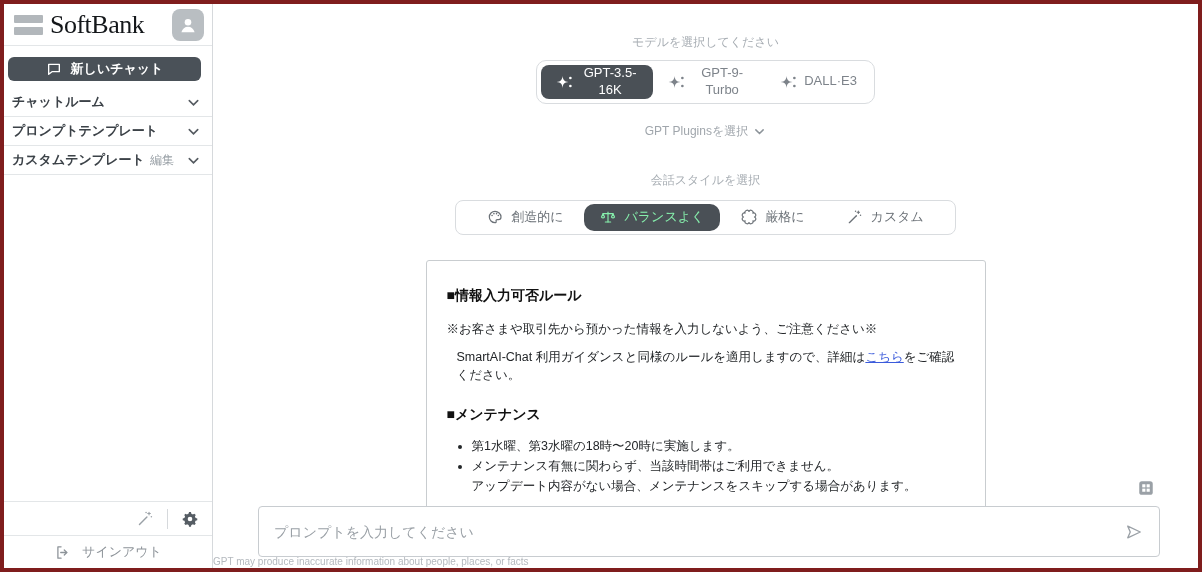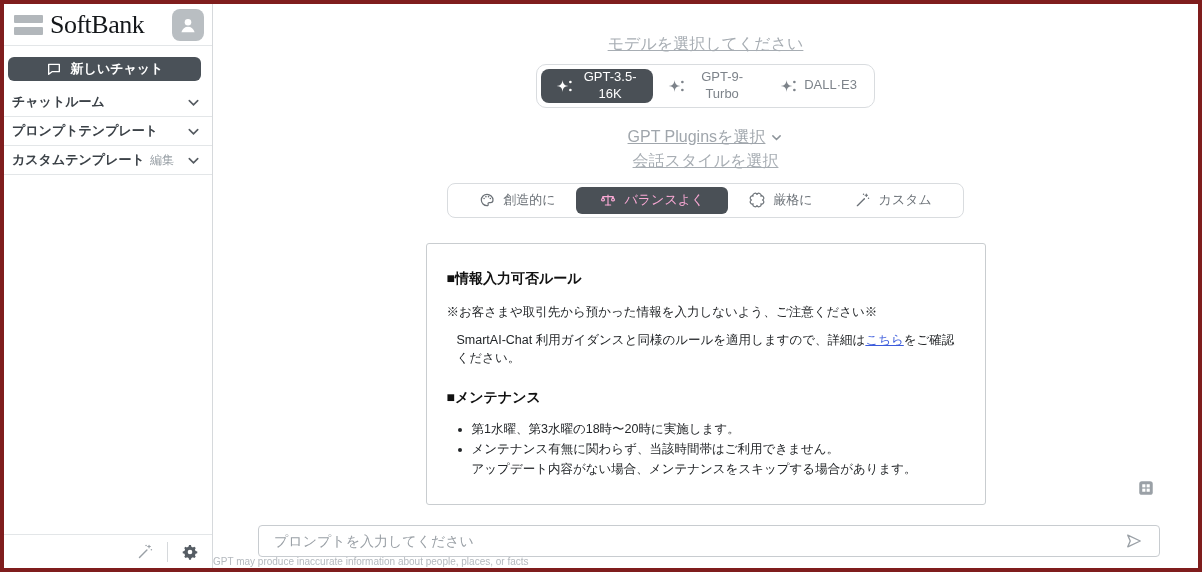--- a/index.html
+++ b/index.html
@@ -27,49 +27,49 @@
   .sb-spacer { flex:1; }
   .sb-tools { height:34px; border-top:1px solid #e3e6e8; display:flex; align-items:center; justify-content:flex-end; padding:0 13px; gap:13px; flex:0 0 auto; }
   .tool-btn { background:none; border:none; cursor:pointer; color:#9aa0a6; display:flex; }
   .tool-btn.dark { color:#565d64; }
   .vdiv { width:1px; height:20px; background:#d6d9dc; }
   .sb-signout { height:33px; border-top:1px solid #e3e6e8; display:flex; align-items:center; justify-content:center; gap:11px;
     font-size:13px; color:#8d9399; background:#fff; border-left:none; border-right:none; border-bottom:none; cursor:pointer; width:100%; }
 
   
   .main { flex:1; position:relative; display:flex; flex-direction:column; align-items:center; }
-  .hint { font-size:16px; color:#a7adb3;text-decoration:underline; }
+  .hint { font-size:12px; color:#a7adb3; }
   .model-hint { margin-top:30px; }
   .model-group { margin-top:9px; border:1px solid #d9dcdf; border-radius:10px; padding:4px; display:flex; background:#fff; }
   .model-btn { display:flex; align-items:center; gap:7px; padding:0 13px; border:none; background:transparent;
     color:#7d838a; font-size:13px; border-radius:8px; cursor:pointer; }
   .model-btn .m-label { width:60px; text-align:center; line-height:1.3; }
   .model-btn .m-label.nowrap { width:auto; white-space:nowrap; }
   .model-btn.selected { background:#4a5056; color:#fff; }
   .plugins-row { margin-top:19px; display:flex; align-items:center; gap:5px; background:none; border:none; cursor:pointer; }
   .plugins-row .hint { color:#a0a6ac; }
-  .style-hint { margin-top:3px; }
+  .style-hint { margin-top:32px; }
   .style-group { margin-top:11px; border:1px solid #d9dcdf; border-radius:8px; padding:3px 10px; display:flex; align-items:center; background:#fff; }
   .style-btn { height:27px; display:flex; align-items:center; gap:8px; padding:0 21px; border:none; background:transparent;
     border-radius:6px; font-size:13px; color:#6b7177; cursor:pointer; }
-  .style-btn.selected { background:#4a5056; color:#f9a8d4; padding:0 24px; }
+  .style-btn.selected { background:#4a5056; color:#86efac; padding:0 16px;border-radius:10px; }
 
   .notice { margin-top:25px; width:560px; border:1px solid #c9cdd0; border-radius:3px; padding:24px 20px 26px; background:#fff;
     font-size:12.5px; color:#232629; line-height:1.45; }
   .notice h3 { font-size:14px; font-weight:bold; color:#111; }
   .notice .rule1 { margin-top:15px; }
   .notice .rule2 { margin-top:10px; padding-left:10px; }
   .notice a { color:#3b5bdb; text-decoration:underline; }
   .notice .mt-head { margin-top:20px; }
   .notice ul { margin-top:12px; padding-left:25px; }
   .notice li { margin-bottom:2px; }
   .notice .note { margin-left:25px; }
 
   .grid-btn { position:absolute; right:43px; bottom:71px; background:none; border:none; color:#9aa0a6; cursor:pointer; }
-  .prompt-row { position:absolute; left:45px; right:38px; bottom:11px; height:32px; border:1px solid #c8ccd0; border-radius:4px;
+  .prompt-row { position:absolute; left:45px; right:38px; bottom:11px; height:51px; border:1px solid #c8ccd0; border-radius:4px;
     display:flex; align-items:center; padding:0 15px; background:#fff;gap:32px; }
   .prompt-row input { flex:1; border:none; outline:none; font-size:14px; color:#333; background:transparent; }
   .prompt-row input::placeholder { color:#9aa0a6; }
   .send-btn { background:none; border:none; color:#9aa0a6; cursor:pointer; display:flex; }
   .disclaimer { position:absolute; bottom:1px; left:0; right:0; text-align:left; font-size:10px; color:#b4b9be; }
 </style>
 </head>
 <body>
 
 <div class="frame">
@@ -143,20 +143,30 @@
       <button class="tool-btn dark">
         <span>
           <svg width="18" height="18" viewBox="0 0 24 24" fill="currentColor">
               <path d="M10.7 2.8h2.6l.45 2.3a7 7 0 0 1 2 .85l2.05-1.1 1.85 1.85-1.1 2.05a7 7 0 0 1 .85 2l2.3.45v2.6l-2.3.45a7 7 0 0 1-.85 2l1.1 2.05-1.85 1.85-2.05-1.1a7 7 0 0 1-2 .85l-.45 2.3h-2.6l-.45-2.3a7 7 0 0 1-2-.85l-2.05 1.1-1.85-1.85 1.1-2.05a7 7 0 0 1-.85-2l-2.3-.45v-2.6l2.3-.45a7 7 0 0 1 .85-2l-1.1-2.05L5.95 4.85 8 5.95a7 7 0 0 1 2-.85z"></path>
               <circle cx="12" cy="12" r="3.1" fill="#fff"></circle>
             </svg>
         </span>
       </button>
     </div>
 
+    <button class="sb-signout">
+      <span>
+        <svg width="17" height="17" viewBox="0 0 24 24" fill="none" stroke="currentColor" stroke-width="1.8" stroke-linecap="round" stroke-linejoin="round">
+            <path d="M10 4H5.5v16H10"></path>
+            <path d="M14.5 8.5 18 12l-3.5 3.5"></path>
+            <path d="M18 12H9.5"></path>
+          </svg>
+      </span>
+      <span>サインアウト</span>
+    </button>
   </aside>
 
   <main class="main">
 
     <div class="hint model-hint">モデルを選択してください</div>
 
     <div class="model-group">
       <button class="model-btn selected">
         <span>
           <svg width="19" height="16" viewBox="0 0 20 17" fill="currentColor">

